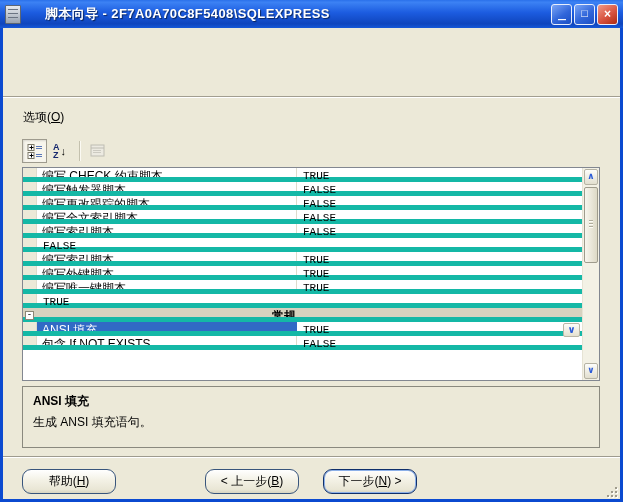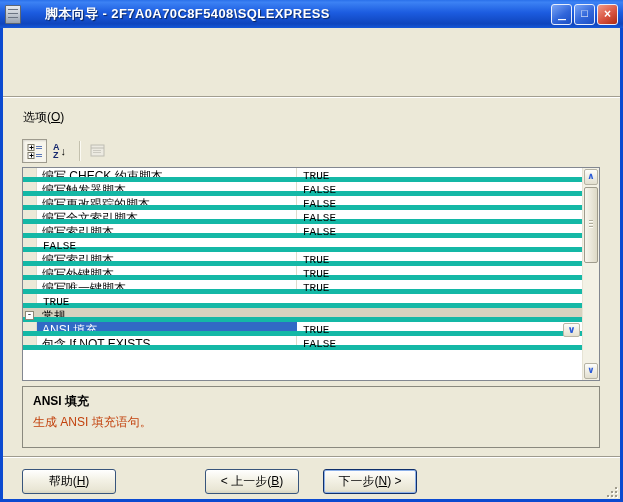--- a/index.html
+++ b/index.html
@@ -51,21 +51,21 @@
     border:1px solid #828790;box-sizing:border-box;overflow:hidden;}
   .grid-rows{position:absolute;top:0;left:0;right:17px;bottom:0;overflow:hidden;}
   .grid-row{display:flex;height:14px;box-sizing:border-box;border-bottom:5px solid #14b8a6;background:#fff;cursor:default;}
   .cell-indent{width:14px;flex:0 0 auto;background:#ece9d8;border-right:1px solid #dedbcc;box-sizing:border-box;position:relative;}
   .cell-label{width:260px;flex:0 0 auto;border-right:1px solid #dedbcc;font-size:12px;line-height:16px;
     padding-left:5px;white-space:nowrap;overflow:hidden;box-sizing:border-box;color:#000;}
   .cell-value{flex:1;font-family:"Liberation Mono",monospace;font-size:11px;line-height:16px;padding-left:6px;
     position:relative;color:#000;white-space:nowrap;}
   .grid-row.category,.grid-row.category .cell-indent{background:#d6d2bf;}
   .grid-row.category .cell-indent,.grid-row.category .cell-label{border-right-color:transparent;}
-  .grid-row.category .cell-label{font-weight:normal;}
+  .grid-row.category .cell-label{font-weight:bold;text-align:right;}
   .collapse-box{position:absolute;left:2px;top:3px;width:9px;height:9px;border:1px solid #8a8775;background:#fff;
     font-size:9px;line-height:7px;text-align:center;box-sizing:border-box;font-family:"Liberation Mono",monospace;color:#000;}
   .grid-row.selected .cell-label{background:#316ac5;color:#fff;border-right-color:#316ac5;}
   .dd-btn{position:absolute;right:2px;top:1px;width:17px;height:14px;box-sizing:border-box;
     background:linear-gradient(180deg,#fefdf9,#e4e1d0);border:1px solid #b9b6a6;border-radius:2px;
     color:#2b5bd7;font-size:10px;font-weight:bold;text-align:center;line-height:12px;font-family:"DejaVu Sans",sans-serif;}
 
   .scrollbar{position:absolute;top:0;right:0;width:17px;bottom:0;background:#f3f1e5;border-left:1px solid #e6e3d4;box-sizing:border-box;}
   .sb-btn{position:absolute;left:1px;right:1px;height:16px;box-sizing:border-box;border:1px solid #b5b2a3;border-radius:2px;
     background:linear-gradient(180deg,#fdfdfa,#e2dfcf);color:#2b5bd7;font-size:9px;font-weight:bold;text-align:center;line-height:13px;
@@ -73,26 +73,26 @@
   .sb-up{top:1px}.sb-down{bottom:1px}
   .sb-thumb{position:absolute;left:1px;right:1px;top:19px;height:76px;box-sizing:border-box;border:1px solid #9e9b8c;border-radius:2px;
     background:linear-gradient(90deg,#f8f6ee,#ddd9c6);}
   .sb-grip{position:absolute;left:4px;right:4px;top:32px;height:9px;
     background:repeating-linear-gradient(180deg,#b0ad9c 0 1px,#fdfcf6 1px 2px,transparent 2px 3px);}
 
   
   .desc{position:absolute;left:19px;top:358px;width:578px;height:62px;border:1px solid #8a897e;
     box-sizing:border-box;padding:6px 10px;background:#ece9d8;}
   .desc-title{font-weight:bold;font-size:12px;color:#000;}
-  .desc-text{font-size:12px;margin-top:4px;color:#c2410c;}
+  .desc-text{font-size:12px;margin-top:4px;color:#000000;}
 
   .divider2{position:absolute;left:0;right:0;top:428px;height:2px;background:#fff;border-top:1px solid #9e9b8e;box-sizing:border-box;}
 
   
-  .btn{position:absolute;top:441px;width:94px;height:25px;border:1px solid #38557c;border-radius:3px;
+  .btn{position:absolute;top:441px;width:94px;height:25px;border:1px solid #38557c;border-radius:9px;
     background:linear-gradient(180deg,#ffffff,#f3f1e5 45%,#e9e6d5 85%,#d8d5c2);
     font-size:12px;text-align:center;line-height:22px;box-sizing:border-box;color:#000;cursor:default;}
   .btn.default{border-color:#10306b;box-shadow:inset 0 0 0 1px #8cb0e8;margin-left:20px;}
   #btn-help{left:19px}#btn-back{left:202px}#btn-next{left:300px}#btn-finish{left:398px}#btn-cancel{left:502px}
   .btn u,.options-label u{text-decoration:underline;}
 
   .grip{position:absolute;right:2px;bottom:1px;width:14px;height:14px;}
   .grip i{position:absolute;width:2px;height:2px;background:#9e9b8c;box-shadow:1px 1px 0 #fffef8;}
   .grip i:nth-child(1){right:1px;bottom:1px}
   .grip i:nth-child(2){right:5px;bottom:1px}

